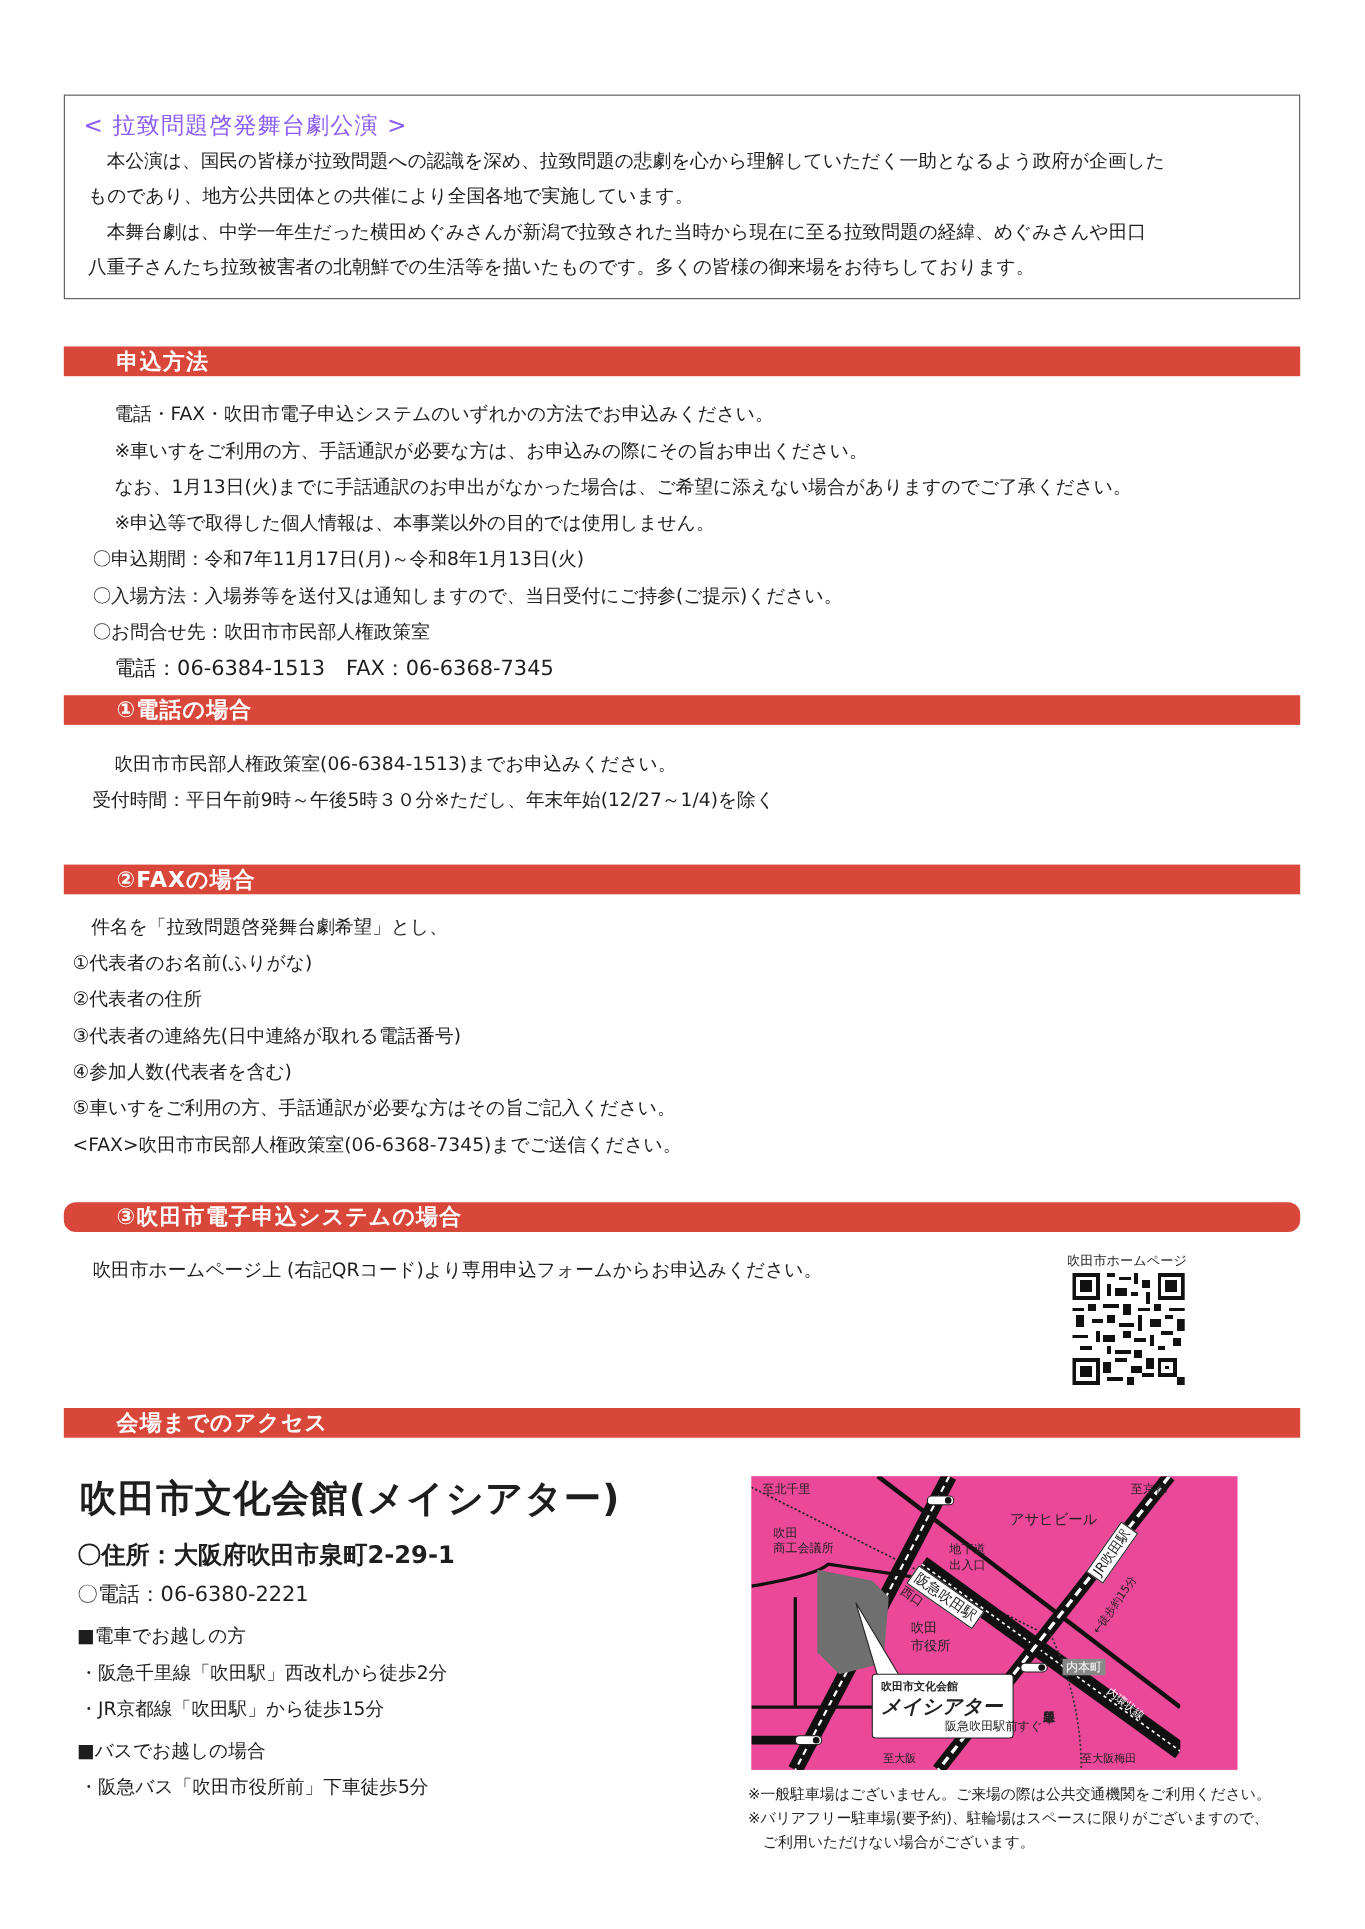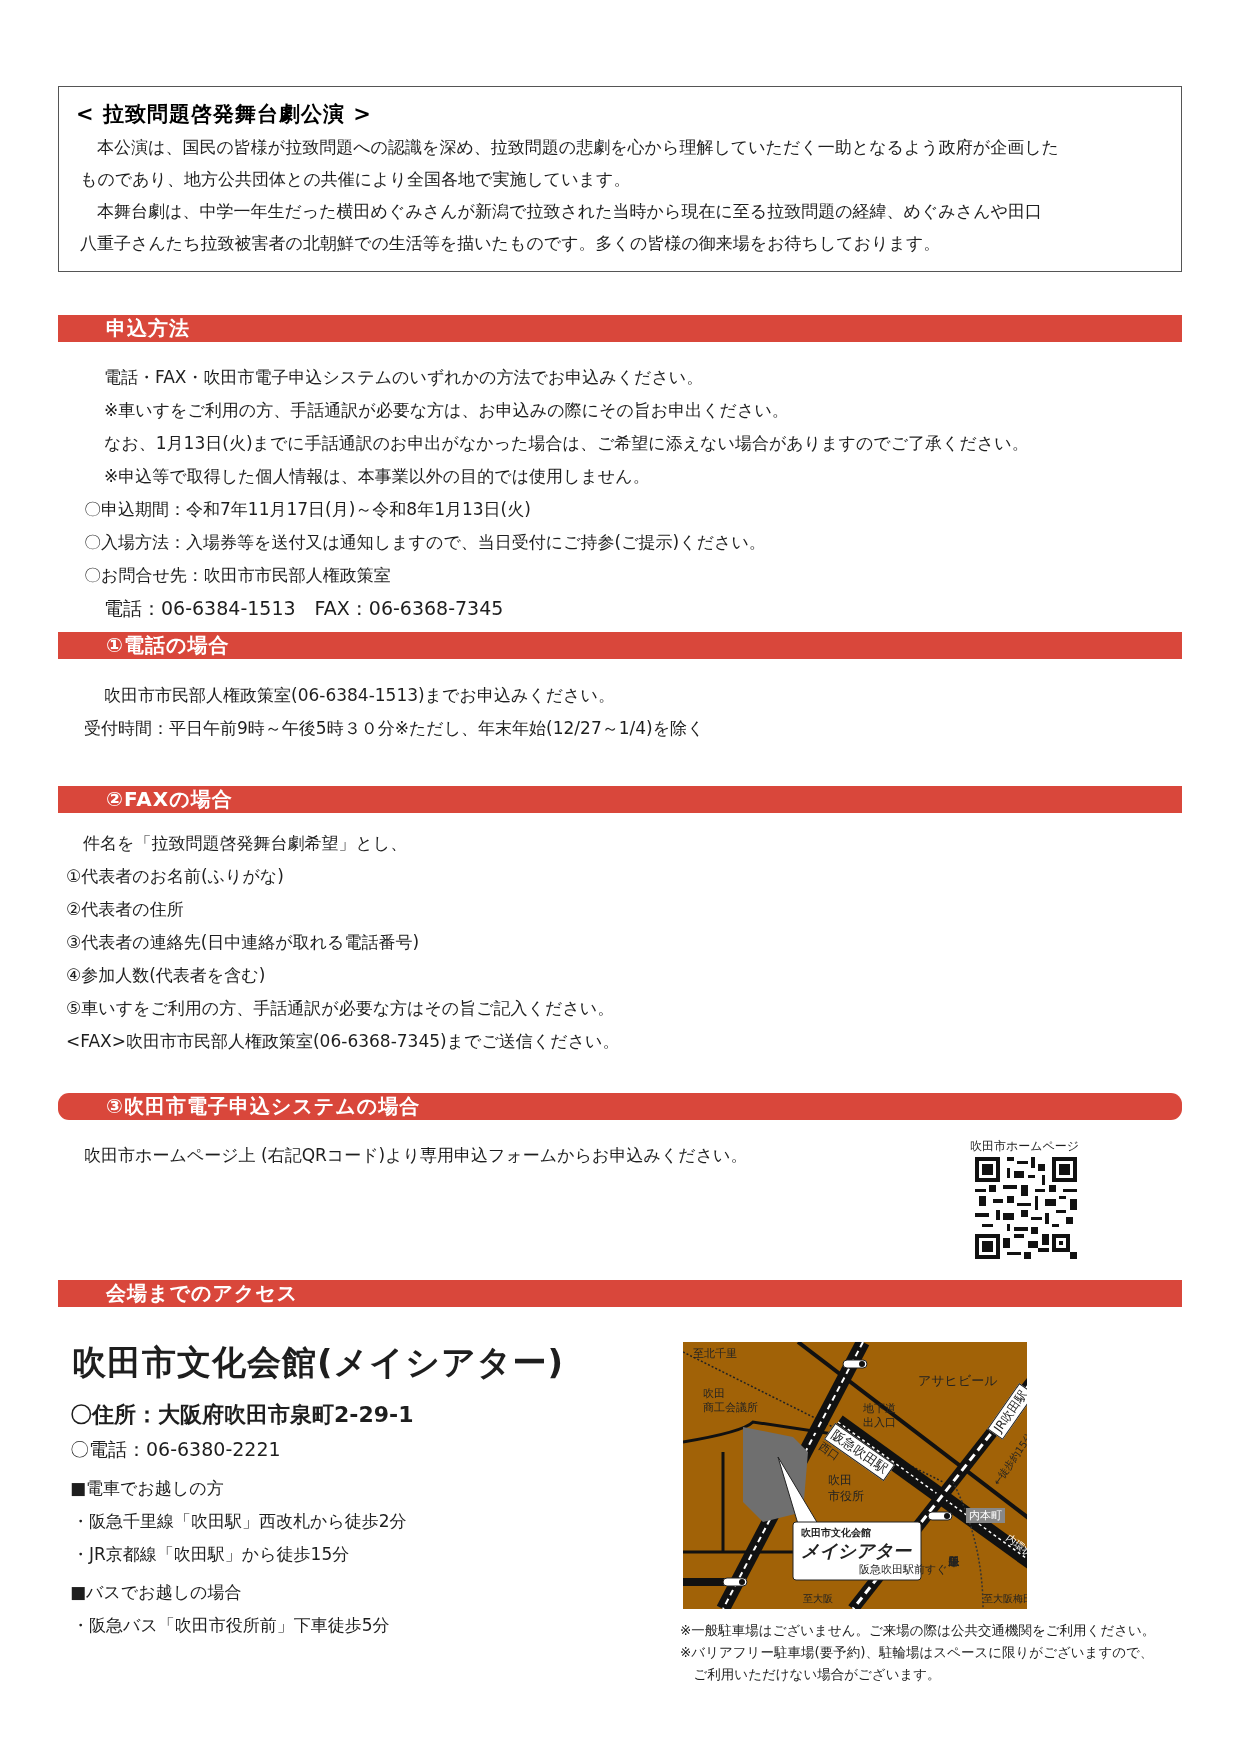--- a/index.html
+++ b/index.html
@@ -6,33 +6,33 @@
   body {
     width: 1241px; height: 1754px; position: relative; overflow: hidden;
     font-family: "DejaVu Sans", "Liberation Sans", sans-serif;
     color: #1e1e1e;
   }
   .abs { position: absolute; }
   .intro-box {
     left: 58px; top: 86px; width: 1124px; height: 186px;
     border: 1.5px solid #555; box-sizing: border-box;
   }
-  .intro-title { left: 76px; top: 100px; font-size: 21px; color: #000000; font-weight: bold; letter-spacing: 1px; }
+  .intro-title { left: 76px; top: 100px; font-size: 21px; color: #8b5cf6; font-weight: normal; letter-spacing: 1px; }
   .intro-p { font-size: 17px; line-height: 32px; left: 80px; width: 1100px; }
   .bar {
     left: 58px; width: 1124px; height: 27px; background: #d9473b;
     color: #fff; font-weight: bold; font-size: 20px; line-height: 27px;
     padding-left: 48px; box-sizing: border-box; letter-spacing: 1px;
   }
   .line { font-size: 17px; line-height: 22px; white-space: nowrap; }
   .venue-title { left: 72px; top: 1340px; font-size: 34px; font-weight: bold; letter-spacing: 1px; }
   .note { font-size: 13.5px; white-space: nowrap; }
   .qr-label { left: 970px; top: 1138px; font-size: 12px; }
   .qr { left: 975px; top: 1157px; width: 102px; height: 102px; }
-  .map { left: 683px; top: 1342px; width: 344px; height: 267px; background: #a16207; overflow: hidden; }
+  .map { left: 683px; top: 1342px; width: 442px; height: 267px; background: #ec4899; overflow: hidden; }
   .map-text { position: absolute; font-size: 11px; color: #222; white-space: nowrap; }
 </style>
 </head>
 <body>
 
 <div class="abs intro-box"></div>
 <div class="abs intro-title">&lt; 拉致問題啓発舞台劇公演 &gt;</div>
 <div class="abs intro-p line" style="top:136px;left:80px;">　本公演は、国民の皆様が拉致問題への認識を深め、拉致問題の悲劇を心から理解していただく一助となるよう政府が企画した</div>
 <div class="abs intro-p line" style="top:168px;left:80px;">ものであり、地方公共団体との共催により全国各地で実施しています。</div>
 <div class="abs intro-p line" style="top:200px;left:80px;">　本舞台劇は、中学一年生だった横田めぐみさんが新潟で拉致された当時から現在に至る拉致問題の経緯、めぐみさんや田口</div>

